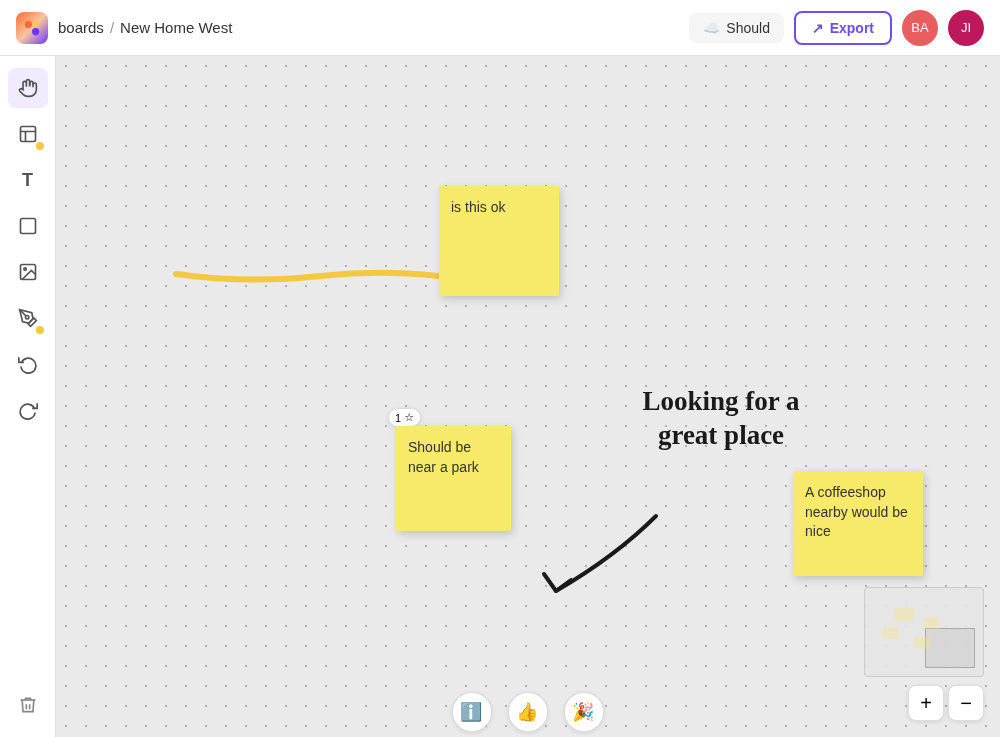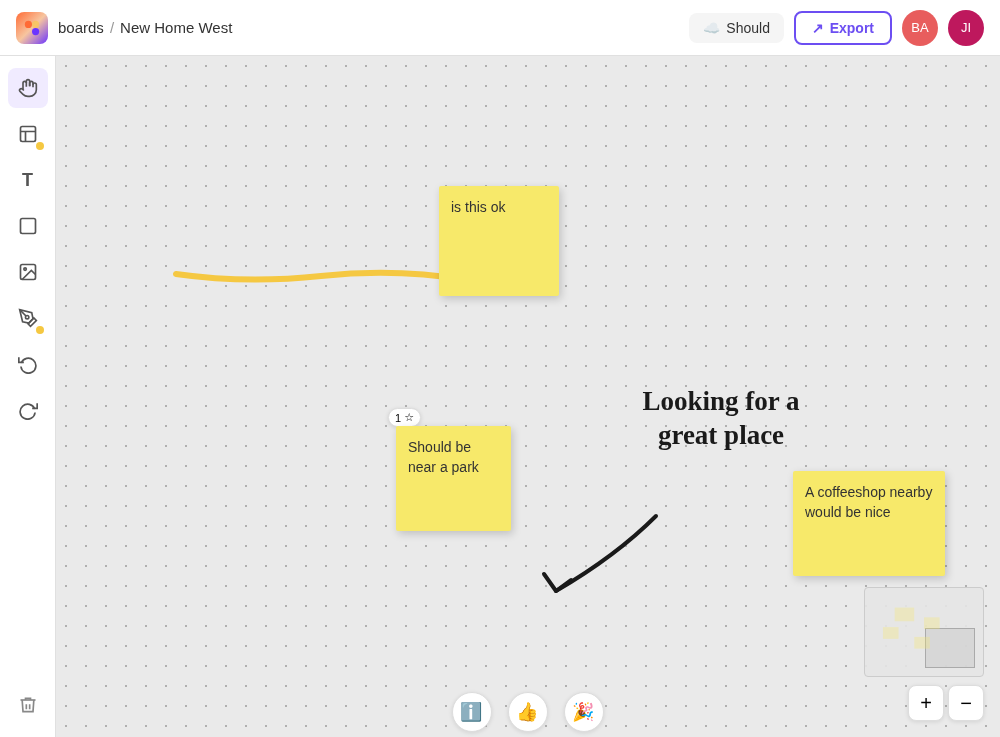--- a/index.html
+++ b/index.html
@@ -261,21 +261,21 @@
       <span>Should be near a park</span>
     </div>
   </div>
 
   <svg style="position:absolute; left:420px; top:440px; width:220px; height:120px;" viewBox="0 0 220 120">
     <path d="M180 20 Q140 60 80 95" stroke="#1a1a1a" stroke-width="4" fill="none" stroke-linecap="round"></path>
 
     <path d="M80 95 L68 78 M80 95 L95 84" stroke="#1a1a1a" stroke-width="4" fill="none" stroke-linecap="round" stroke-linejoin="round"></path>
   </svg>
 
-  <div class="sticky-note" style="left: 737px; top: 415px; width: 152px; min-height: 105px;">
+  <div class="sticky-note" style="left: 737px; top: 415px; width: 130px; min-height: 105px;">
     <span>A coffeeshop nearby would be nice</span>
   </div>
 
   <div id="mini-map">
     <div id="mini-map-viewport"></div>
 
     <svg style="position:absolute;top:0;left:0;width:100%;height:100%;opacity:0.3;" viewBox="0 0 120 90">
       <rect x="30" y="20" width="20" height="14" fill="#f7e96a"></rect>
       <rect x="60" y="30" width="16" height="12" fill="#f7e96a"></rect>
       <rect x="18" y="40" width="16" height="12" fill="#f7e96a"></rect>

